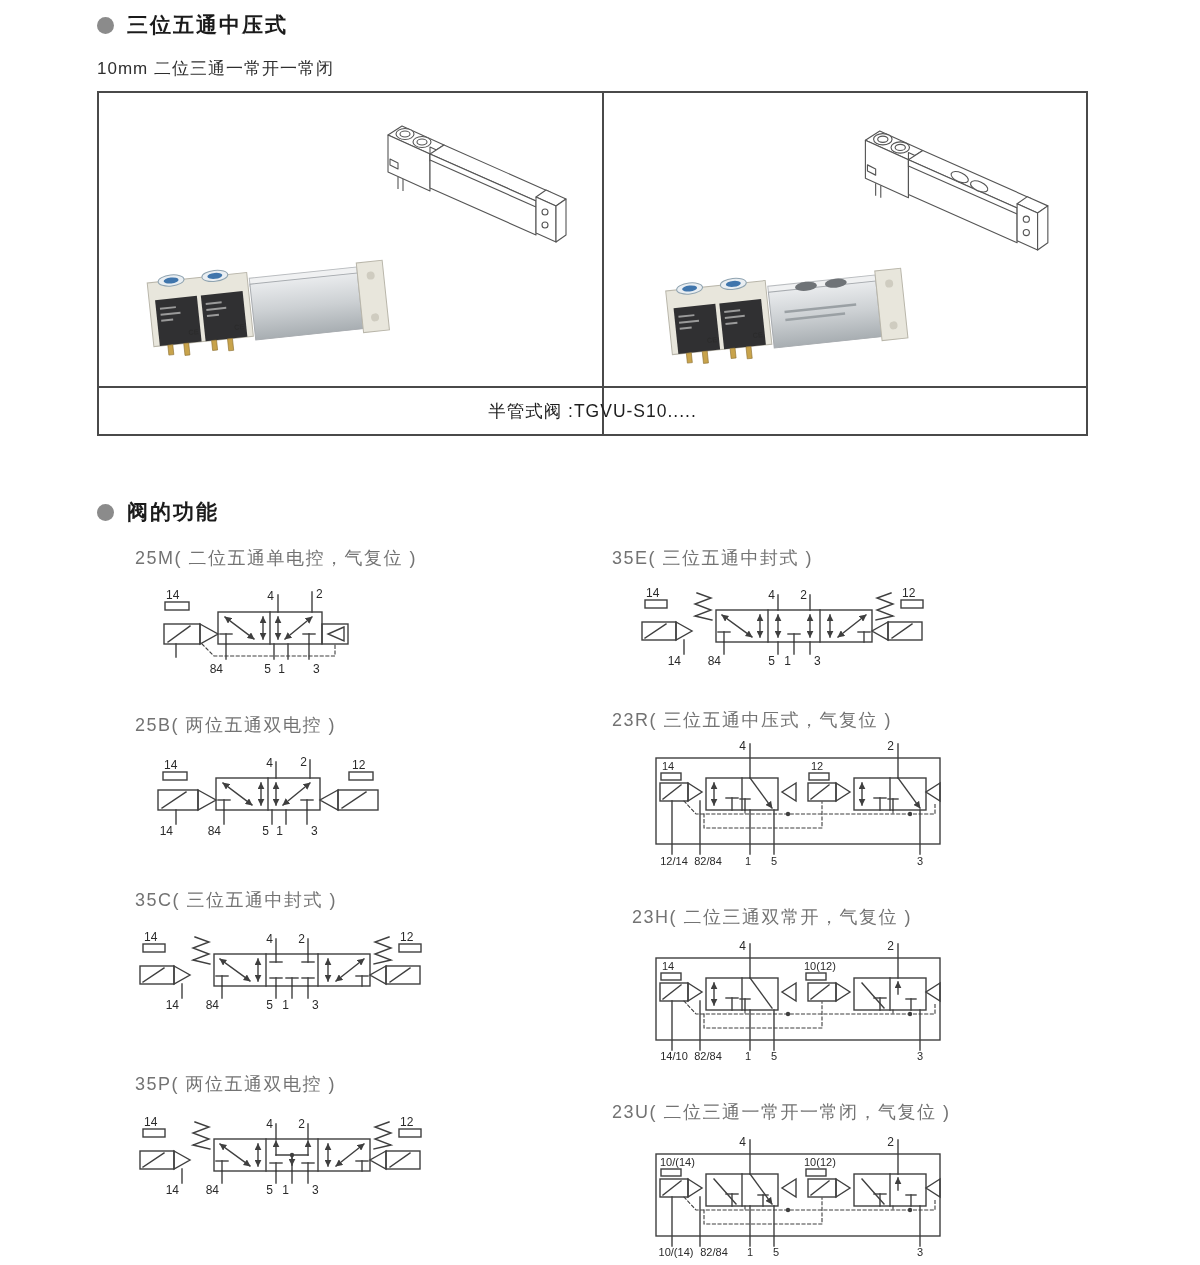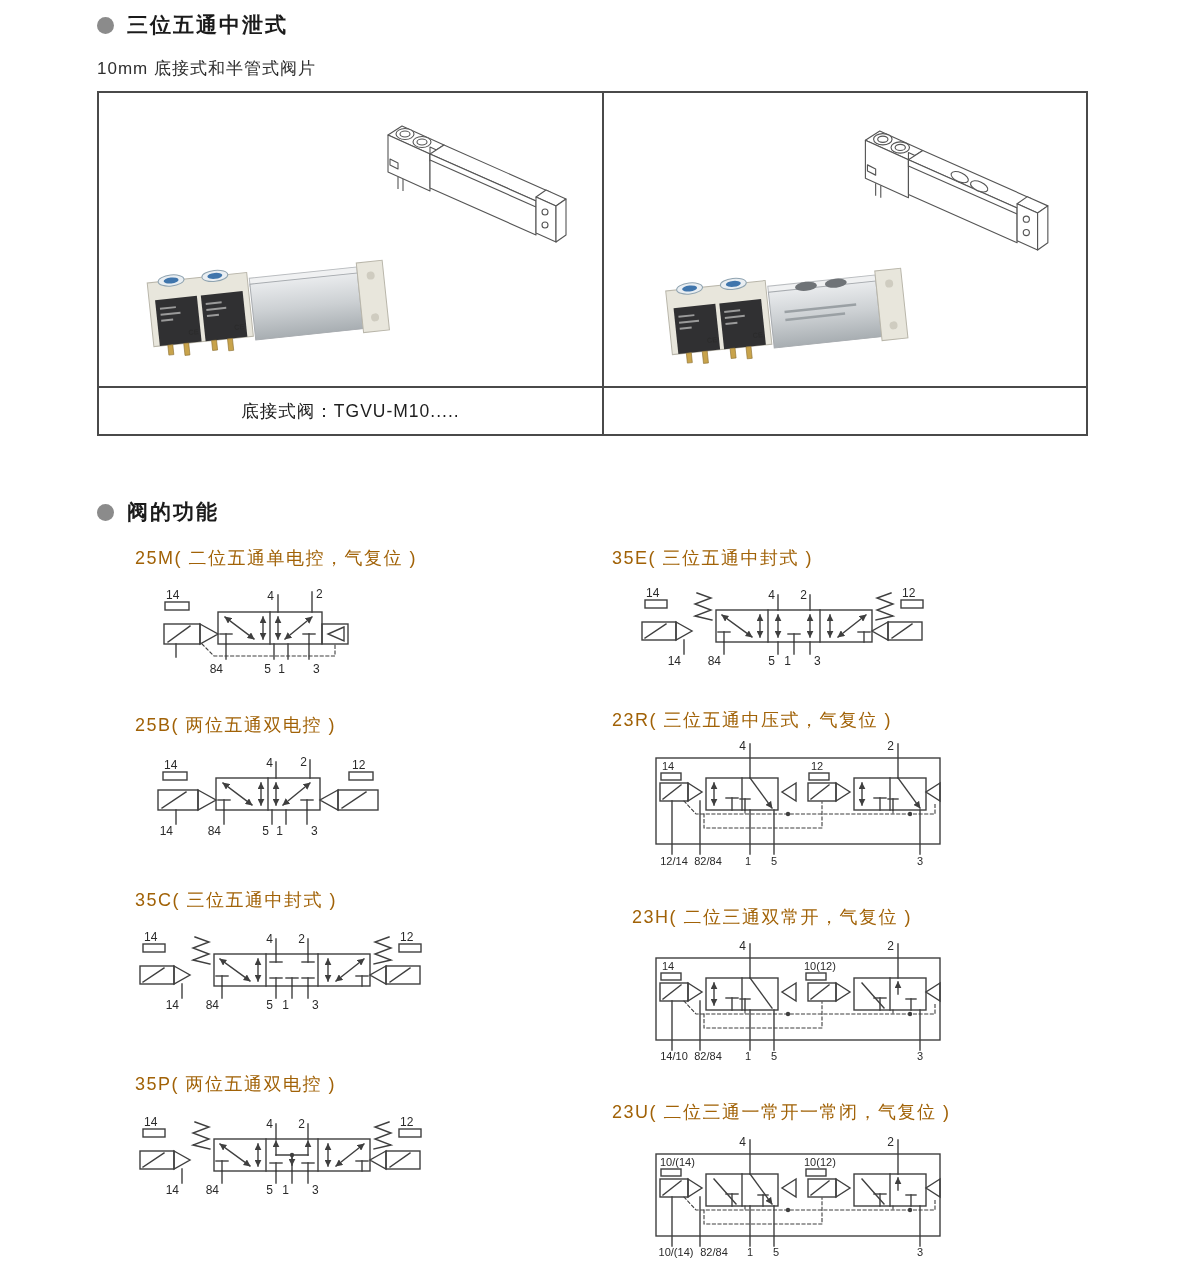--- a/index.html
+++ b/index.html
@@ -8,21 +8,21 @@
   .sec-head{position:absolute;display:flex;align-items:center;gap:13px}
   .bullet{width:17px;height:17px;border-radius:50%;background:#8b8b8b;flex:0 0 auto}
   .sec-title{font-size:21px;font-weight:bold;color:#1b1b1b;letter-spacing:2px}
   .subtitle{position:absolute;font-size:17px;color:#2e2e2e;letter-spacing:1px}
   .vtable{position:absolute;left:97px;top:91px;width:991px;height:345px;border:2px solid #4a4a4a;box-sizing:border-box}
   .vt-divider{position:absolute;left:503px;top:0;height:100%;width:0;border-left:2px solid #4a4a4a}
   .vt-caption-row{position:absolute;left:0;right:0;bottom:0;height:46px;border-top:2px solid #4a4a4a;display:flex}
   .vt-cap{display:flex;align-items:center;justify-content:center;font-size:17.5px;color:#1e1e1e;letter-spacing:1px}
   .vt-cap.c1{width:503px}
   .vt-cap.c2{flex:1}
-  .dg-title{position:absolute;font-size:18px;color:#a16207;letter-spacing:1.5px}
+  .dg-title{position:absolute;font-size:18px;color:#737373;letter-spacing:1.5px}
   svg.fig,svg.dg{position:absolute}
   .ln{fill:none;stroke:#3f3f3f;stroke-width:1.4;stroke-linecap:square}
   .la{fill:#fff;stroke:#555;stroke-width:1.1;stroke-linejoin:round}
   .dsh{stroke-dasharray:3 2.6;stroke-width:1.1}
   svg text{font-size:12px;fill:#2a2a2a;font-family:"Liberation Sans",sans-serif}
   svg text.t11{font-size:11px}
   .end{text-anchor:end}.mid{text-anchor:middle}
 </style>
 </head>
 <body>
@@ -35,23 +35,23 @@
     <linearGradient id="gsil" x1="0" y1="0" x2="0" y2="1">
       <stop offset="0" stop-color="#e9ebed"></stop>
         <stop offset="0.5" stop-color="#ccd0d3"></stop>
         <stop offset="1" stop-color="#a8aeb2"></stop>
     </linearGradient>
   </defs>
 </svg>
 
 <div class="sec-head" style="left:97px;top:11px">
   <div class="bullet"></div>
-  <div class="sec-title">三位五通中泄式</div>
+  <div class="sec-title">三位五通中压式</div>
 </div>
-<div class="subtitle" style="left:97px;top:57px">10mm 底接式和半管式阀片</div>
+<div class="subtitle" style="left:97px;top:57px">10mm 二位三通一常开一常闭</div>
 
 <div class="vtable">
   <div class="vt-divider"></div>
 
   <svg class="fig" style="left:273px;top:16px" width="200" height="150" viewBox="0 0 200 150">
     <g class="la">
       <polygon points="16,26 30,17 72,36 58,45"></polygon>
       <polygon points="16,26 58,45 58,82 16,63"></polygon>
       <ellipse cx="33" cy="25" rx="9" ry="5.5"></ellipse>
         <ellipse cx="33" cy="25" rx="5" ry="3"></ellipse>
@@ -159,21 +159,21 @@
       <text x="36" y="58" fill="#c7c7c7" style="font-size:7px">CE</text>
       <text x="82" y="58" fill="#c7c7c7" style="font-size:7px">CE</text>
       <rect x="14" y="66" width="5" height="10" fill="#c8a34b" stroke="#8a6d2f" stroke-width="0.6"></rect>
       <rect x="30" y="66" width="5" height="12" fill="#c8a34b" stroke="#8a6d2f" stroke-width="0.6"></rect>
       <rect x="58" y="66" width="5" height="10" fill="#c8a34b" stroke="#8a6d2f" stroke-width="0.6"></rect>
       <rect x="74" y="66" width="5" height="12" fill="#c8a34b" stroke="#8a6d2f" stroke-width="0.6"></rect>
     </g>
   </svg>
 
   <div class="vt-caption-row">
-    <div class="vt-cap c1">底接式阀：TGVU-M10.....</div>
+    <div class="vt-cap c2">半管式阀 :TGVU-S10.....</div>
   </div>
 </div>
 
 <div class="sec-head" style="left:97px;top:498px">
   <div class="bullet"></div>
   <div class="sec-title">阀的功能</div>
 </div>
 
 <div class="dg-title" style="left:135px;top:546px">25M( 二位五通单电控，气复位 )</div>
 <svg class="dg" style="left:162px;top:586px" width="195" height="92" viewBox="0 0 195 92">

